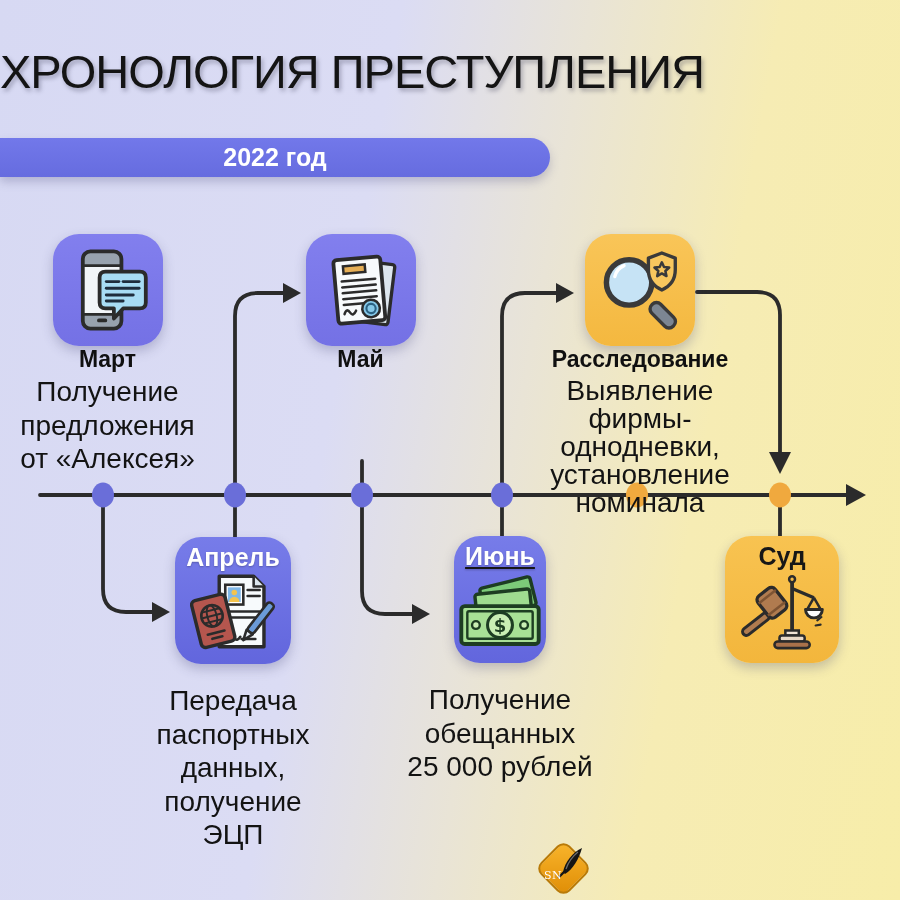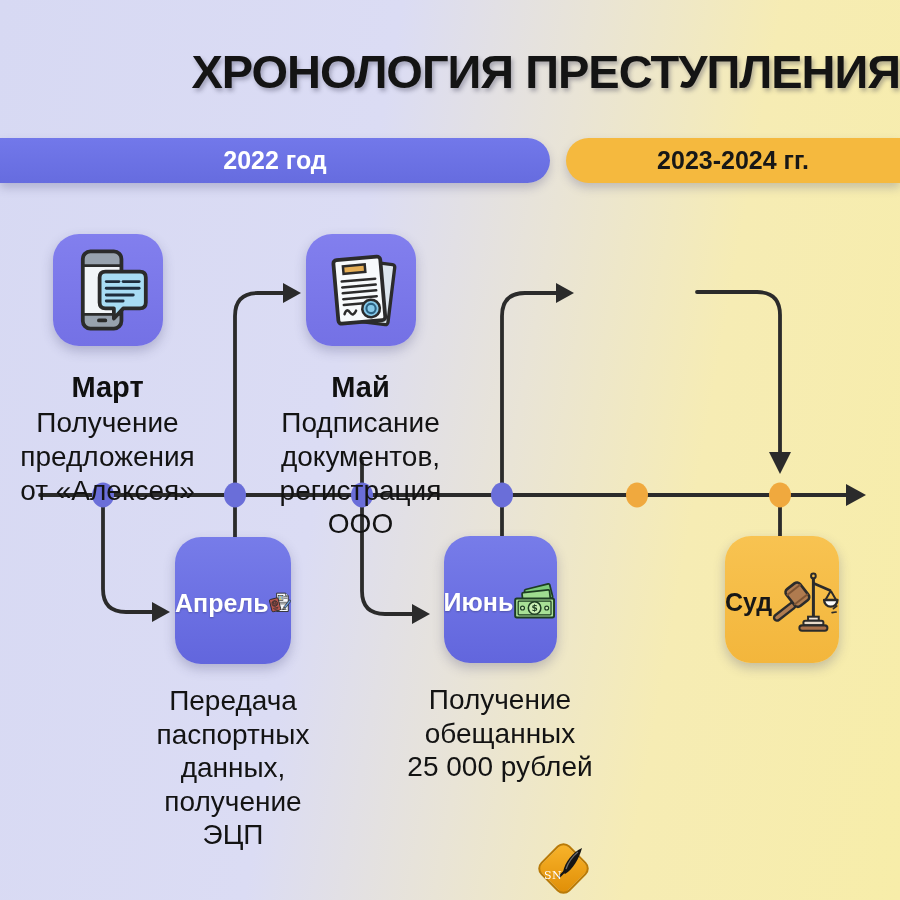--- a/index.html
+++ b/index.html
@@ -2,43 +2,43 @@
 <html><head>
 <meta charset="utf-8">
 <style>
   html,body{margin:0;padding:0;}
   .stage{
     position:relative;width:900px;height:900px;overflow:hidden;
     background:linear-gradient(100deg,#d7d9f3 0%,#dbdcf4 38%,#e9e4d6 56%,#f6ecb4 74%,#f7eda9 100%);
     font-family:"Liberation Sans","DejaVu Sans",sans-serif;color:#161616;
   }
   .title{
-    position:absolute;top:44px;left:0;right:0;text-align:right;
-    font-size:47px;font-weight:700;letter-spacing:-1px;color:#141414;
+    position:absolute;top:44px;left:0;right:0;text-align:left;
+    font-size:47px;font-weight:400;letter-spacing:-1px;color:#141414;
     text-shadow:2px 3px 4px rgba(50,50,75,.35);white-space:nowrap;
   }
-  .banner{position:absolute;top:138px;height:45px;display:flex;align-items:center;justify-content:center;
+  .banner{position:absolute;top:138px;height:39px;display:flex;align-items:center;justify-content:center;
     font-size:25px;font-weight:700;box-shadow:0 5px 10px rgba(80,80,125,.28);}
   .banner-2022{left:0;width:550px;border-radius:0 25px 25px 0;background:linear-gradient(180deg,#7278ea,#666cdf);color:#fff;}
   .banner-2023{left:566px;width:334px;border-radius:25px 0 0 25px;background:linear-gradient(180deg,#f7c052,#f2b237;);background-color:#f5b93e;color:#171717;}
   .wires{position:absolute;left:0;top:0;}
   .event{position:absolute;display:flex;flex-direction:column;align-items:center;text-align:center;}
   .icon-card{
     width:110px;height:112px;border-radius:26px;display:flex;align-items:center;justify-content:center;
     box-shadow:0 5px 12px rgba(60,60,110,.28);
   }
   .purple-card{background:linear-gradient(180deg,#827fee,#7471e5);}
   .yellow-card{background:linear-gradient(180deg,#f9c558,#f4b83f);}
   .big-card{
-    width:116px;height:127px;border-radius:26px;display:flex;flex-direction:row;align-items:center;
+    width:116px;height:127px;border-radius:26px;display:flex;flex-direction:column;align-items:center;
     box-shadow:0 5px 12px rgba(60,60,110,.28);padding-top:5px;box-sizing:border-box;
   }
   .purple-big{background:linear-gradient(180deg,#777ce9,#6266dd);}
   .yellow-big{background:linear-gradient(180deg,#f8c351,#f3b63c);}
-  .event-label{font-size:29px;font-weight:800;margin-top:26px;color:#101010;line-height:1.05;}
+  .event-label{font-size:23px;font-weight:800;margin-top:1px;color:#101010;line-height:1.05;}
   .card-label{font-size:25px;font-weight:800;line-height:1.1;margin-top:2px;}
   .card-label.light{color:#fff;text-shadow:0 1px 2px rgba(0,0,0,.25);}
   .card-label.dark{color:#171717;}
   .event-desc{font-size:28px;font-weight:400;line-height:1.2;margin-top:4px;color:#131313;white-space:pre-line;}
   .event-desc.tight{line-height:1.0;margin-top:6px;}
   .below-desc{margin-top:20px;}
   .card-icon{margin-top:-1px;}
   .footer-logo{position:absolute;left:536px;top:843px;width:56px;height:56px;}
   .logo-diamond{position:absolute;left:7px;top:5px;width:41px;height:41px;transform:rotate(45deg);
     background:linear-gradient(135deg,#f9b52c,#df8d05);border:2px solid #b97a08;border-radius:9px;box-sizing:border-box;}
@@ -49,23 +49,20 @@
 </style>
 </head>
 <body>
 
 <div class="stage">
 
   <div class="title">ХРОНОЛОГИЯ ПРЕСТУПЛЕНИЯ</div>
 
   <div class="banner banner-2022">
     <span>2022 год</span>
-  </div>
-  <div class="banner banner-2023">
-    <span>2023-2024 гг.</span>
   </div>
 
   <svg class="wires" width="900" height="900" viewBox="0 0 900 900">
     <g stroke="#2b2b2b" stroke-width="3.8" fill="none" stroke-linecap="round">
       <path d="M40 495 H846"></path>
       <path d="M103 497 V589 Q103 612 126 612 H152"></path>
       <path d="M235 497 V540"></path>
       <path d="M235 493 V316 Q235 293 258 293 H283"></path>
       <path d="M362 461 V493"></path>
       <path d="M362 497 V591 Q362 614 385 614 H412"></path>
@@ -134,25 +131,39 @@
             <line x1="28" y1="59" x2="68" y2="59"></line>
             <line x1="28" y1="66" x2="52" y2="66"></line>
           </g>
           <circle cx="60" cy="73" r="10.5" fill="#86c8e8" stroke="#2b2b2b" stroke-width="3"></circle>
           <circle cx="60" cy="73" r="5.5" fill="none" stroke="#2b6283" stroke-width="2.5"></circle>
           <path d="M28 77 q3 -8 7 -1 q3 5 7 -2" fill="none" stroke="#2b2b2b" stroke-width="3" stroke-linecap="round"></path>
         </g>
       </svg>
     </div>
     <div class="event-label">Май</div>
-    <div class="event-desc">Подписание
-документов,
-регистрация ООО</div>
-  </div>
-
+  </div>
+
+  <div class="event" style="left:525px;top:234px;width:230px;">
+    <div class="icon-card yellow-card">
+      <svg width="84" height="84" viewBox="0 0 100 100">
+        <rect x="-8" y="-7.5" width="36" height="15" rx="7" transform="translate(70 73) rotate(45)" fill="#7c8692" stroke="#3a3a3a" stroke-width="4"></rect>
+        <circle cx="37" cy="41" r="27" fill="#c6e3f5" stroke="#3a3a3a" stroke-width="6.5"></circle>
+        <path d="M20 34 a19 19 0 0 1 11 -13" fill="none" stroke="#ffffff" stroke-width="4" stroke-linecap="round"></path>
+        <path d="M76 6 L92 12 V26 C92 39 85 46 76 50 C67 46 60 39 60 26 V12 Z" fill="#f8c75e" stroke="#3a3a3a" stroke-width="4" stroke-linejoin="round"></path>
+        <path d="M76 17 l2.6 5.6 6.2 0.6 -4.6 4.2 1.3 6 -5.5 -3.1 -5.5 3.1 1.3 -6 -4.6 -4.2 6.2 -0.6 z" fill="none" stroke="#3a3a3a" stroke-width="3" stroke-linejoin="round"></path>
+      </svg>
+    </div>
+    <div class="event-label">Расследование</div>
+    <div class="event-desc tight">Выявление
+фирмы-
+однодневки,
+установление
+номинала</div>
+  </div>
 
   <div class="event" style="left:133px;top:537px;width:200px;">
     <div class="big-card purple-big">
       <div class="card-label light">Апрель</div>
       <svg class="card-icon" width="86" height="86" viewBox="0 0 100 100">
         <path d="M34 6 H74 L86 18 V88 H34 Z" fill="#f7fafc" stroke="#2b2b2b" stroke-width="4" stroke-linejoin="round"></path>
         <path d="M74 6 V18 H86" fill="#dde6ee" stroke="#2b2b2b" stroke-width="3" stroke-linejoin="round"></path>
         <rect x="41" y="16" width="21" height="23" fill="#ffffff" stroke="#2b2b2b" stroke-width="3"></rect>
         <rect x="44" y="19" width="15" height="17" fill="#7fb7e8"></rect>
         <circle cx="51.5" cy="25" r="3.2" fill="#f4c44e"></circle>
@@ -185,21 +196,21 @@
         </g>
       </svg>
     </div>
     <div class="event-desc below-desc">Передача
 паспортных
 данных,
 получение ЭЦП</div>
   </div>
 
   <div class="event" style="left:400px;top:536px;width:200px;">
-    <div class="big-card purple-big" style="width:113px;">
+    <div class="big-card purple-big" style="width:92px;text-decoration:underline;">
       <div class="card-label light">Июнь</div>
       <svg class="card-icon" width="86" height="86" viewBox="0 0 100 100">
         <g transform="rotate(-14 60 34)">
           <rect x="30" y="14" width="60" height="34" rx="3" fill="#7ccb79" stroke="#1d3d22" stroke-width="4"></rect>
         </g>
         <g transform="rotate(-6 55 40)">
           <rect x="22" y="25" width="64" height="34" rx="3" fill="#9fdc90" stroke="#1d3d22" stroke-width="4"></rect>
         </g>
         <rect x="5" y="42" width="90" height="44" rx="4" fill="#a8e096" stroke="#1d3d22" stroke-width="4.5"></rect>
         <rect x="12" y="48" width="76" height="32" rx="2" fill="none" stroke="#1d3d22" stroke-width="2.8"></rect>

